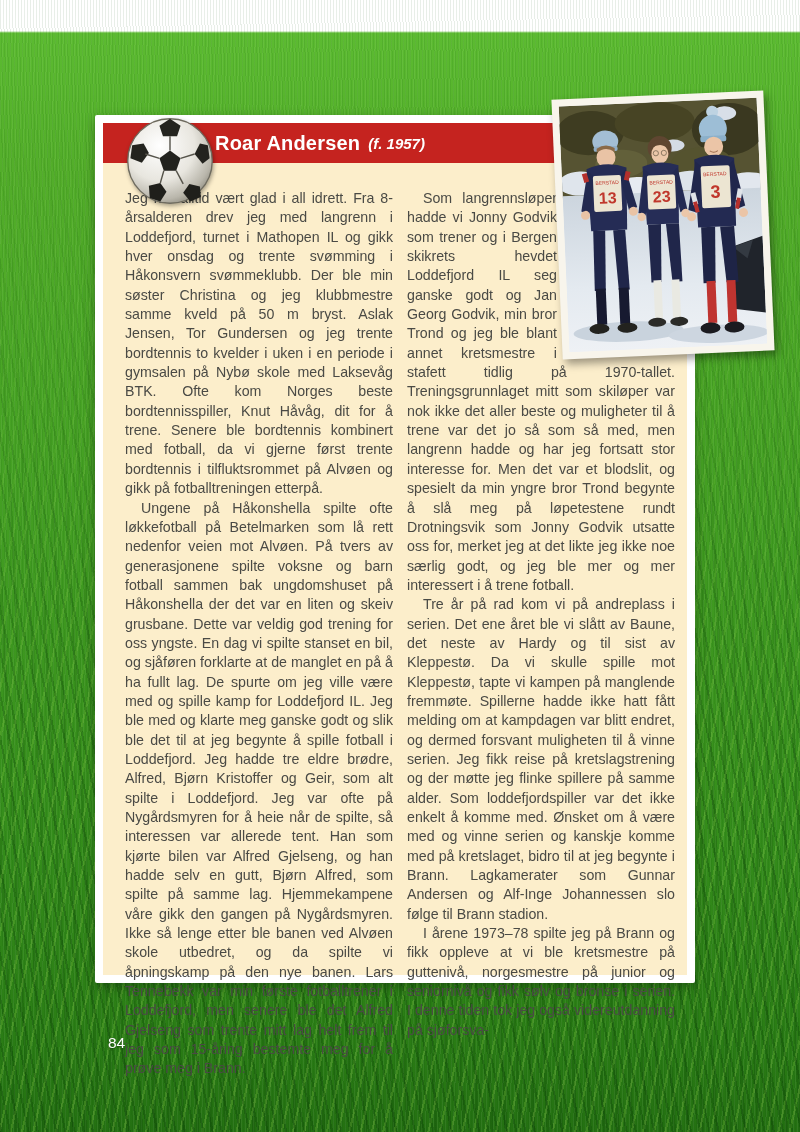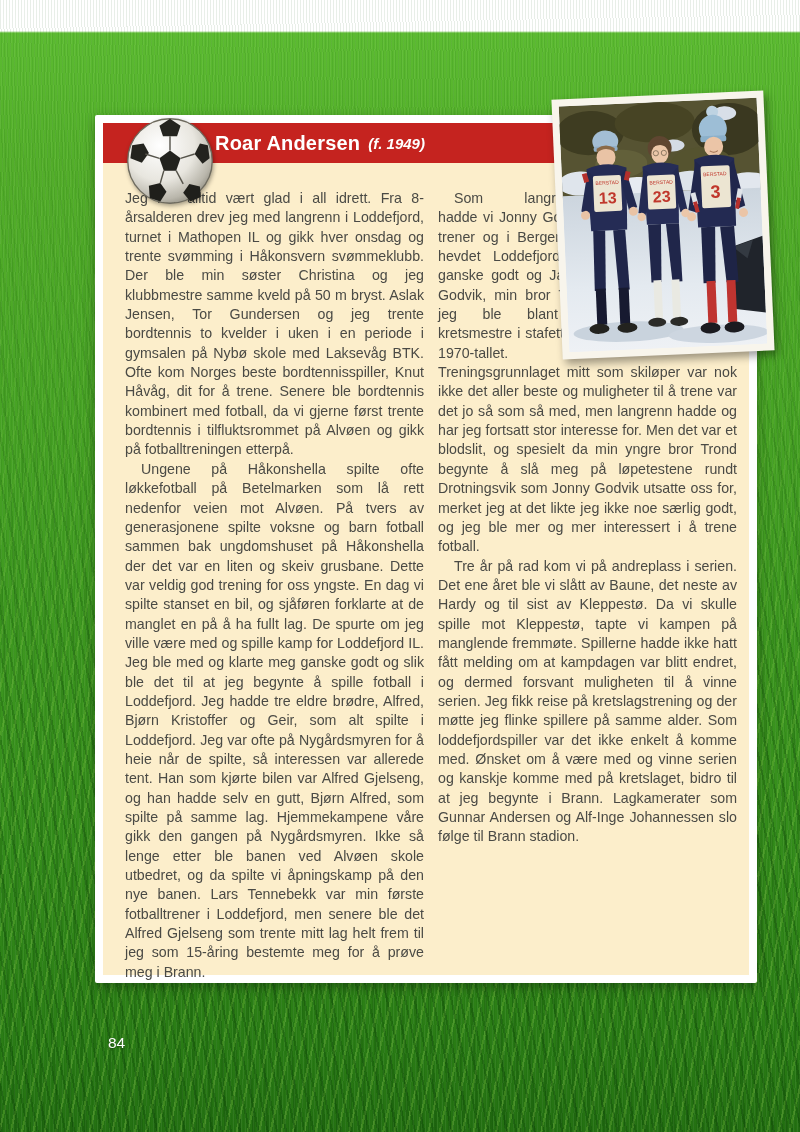--- a/index.html
+++ b/index.html
@@ -20,21 +20,21 @@
     position:absolute;inset:0;z-index:0;
     background:
       repeating-linear-gradient(78deg, rgba(8,60,4,0.28) 0 2px, rgba(0,0,0,0) 2px 9px),
       repeating-linear-gradient(103deg, rgba(170,230,90,0.20) 0 2px, rgba(0,0,0,0) 2px 11px),
       repeating-linear-gradient(87deg, rgba(0,45,0,0.16) 0 3px, rgba(0,0,0,0) 3px 14px);
     -webkit-mask-image:linear-gradient(180deg, rgba(0,0,0,0) 0 90px, rgba(0,0,0,0.35) 380px, rgba(0,0,0,0.9) 760px, #000 1132px);
     mask-image:linear-gradient(180deg, rgba(0,0,0,0) 0 90px, rgba(0,0,0,0.35) 380px, rgba(0,0,0,0.9) 760px, #000 1132px);
   }
   
   .page{
-    position:absolute;left:95px;top:115px;width:662px;height:868px;z-index:1;
+    position:absolute;left:95px;top:115px;width:600px;height:868px;z-index:1;
     background:#ffffff;border-radius:2px;
     box-shadow:0 4px 12px rgba(0,0,0,0.30);
   }
   .page-inner{
     position:absolute;left:8px;top:8px;right:8px;bottom:8px;
     background:#fceecb;
   }
   .banner{
     position:absolute;left:0;top:0;right:0;height:40px;
     background:#c5231f;
@@ -80,21 +80,21 @@
 <body>
 
 <div class="grass"></div>
 <div class="grass-blades"></div>
 
 <div class="page">
   <div class="page-inner">
 
     <div class="banner">
       <span class="banner-title">Roar Andersen</span>
-      <span class="banner-sub">(f. 1949)</span>
+      <span class="banner-sub">(f. 1957)</span>
     </div>
 
     <div class="ball">
       <svg viewBox="0 0 100 100">
         <defs>
           <radialGradient id="ballg" cx="38%" cy="32%" r="75%">
             <stop offset="0%" stop-color="#ffffff"></stop>
             <stop offset="55%" stop-color="#e8e6df"></stop>
             <stop offset="85%" stop-color="#b9b6ab"></stop>
             <stop offset="100%" stop-color="#8d8a7e"></stop>
@@ -119,20 +119,21 @@
 
     <div class="cols">
       <div class="col">
         <p>Jeg har alltid vært glad i all idrett. Fra 8-årsalderen drev jeg med langrenn i Loddefjord, turnet i Mathopen IL og gikk hver onsdag og trente svømming i Håkonsvern svømmeklubb. Der ble min søster Christina og jeg klubbmestre samme kveld på 50 m bryst. Aslak Jensen, Tor Gundersen og jeg trente bordtennis to kvelder i uken i en periode i gymsalen på Nybø skole med Laksevåg BTK. Ofte kom Norges beste bordtennisspiller, Knut Håvåg, dit for å trene. Senere ble bordtennis kombinert med fotball, da vi gjerne først trente bordtennis i tilfluktsrommet på Alvøen og gikk på fotballtreningen etterpå.</p>
         <p class="indent">Ungene på Håkonshella spilte ofte løkkefotball på Betelmarken som lå rett nedenfor veien mot Alvøen. På tvers av generasjonene spilte voksne og barn fotball sammen bak ungdomshuset på Håkonshella der det var en liten og skeiv grusbane. Dette var veldig god trening for oss yngste. En dag vi spilte stanset en bil, og sjåføren forklarte at de manglet en på å ha fullt lag. De spurte om jeg ville være med og spille kamp for Loddefjord IL. Jeg ble med og klarte meg ganske godt og slik ble det til at jeg begynte å spille fotball i Loddefjord. Jeg hadde tre eldre brødre, Alfred, Bjørn Kristoffer og Geir, som alt spilte i Loddefjord. Jeg var ofte på Nygårdsmyren for å heie når de spilte, så interessen var allerede tent. Han som kjørte bilen var Alfred Gjelseng, og han hadde selv en gutt, Bjørn Alfred, som spilte på samme lag. Hjemmekampene våre gikk den gangen på Nygårdsmyren. Ikke så lenge etter ble banen ved Alvøen skole utbedret, og da spilte vi åpningskamp på den nye banen. Lars Tennebekk var min første fotballtrener i Loddefjord, men senere ble det Alfred Gjelseng som trente mitt lag helt frem til jeg som 15-åring bestemte meg for å prøve meg i Brann.</p>
       </div>
       <div class="col">
         <div class="photo-spacer"></div>
         <p class="indent">Som langrennsløper hadde vi Jonny Godvik som trener og i Bergen skikrets hevdet Loddefjord IL seg ganske godt og Jan Georg Godvik, min bror Trond og jeg ble blant annet kretsmestre i stafett tidlig på 1970-tallet. Treningsgrunnlaget mitt som skiløper var nok ikke det aller beste og muligheter til å trene var det jo så som så med, men langrenn hadde og har jeg fortsatt stor interesse for. Men det var et blodslit, og spesielt da min yngre bror Trond begynte å slå meg på løpetestene rundt Drotningsvik som Jonny Godvik utsatte oss for, merket jeg at det likte jeg ikke noe særlig godt, og jeg ble mer og mer interessert i å trene fotball.</p>
         <p class="indent">Tre år på rad kom vi på andreplass i serien. Det ene året ble vi slått av Baune, det neste av Hardy og til sist av Kleppestø. Da vi skulle spille mot Kleppestø, tapte vi kampen på manglende fremmøte. Spillerne hadde ikke hatt fått melding om at kampdagen var blitt endret, og dermed forsvant muligheten til å vinne serien. Jeg fikk reise på kretslagstrening og der møtte jeg flinke spillere på samme alder. Som loddefjordspiller var det ikke enkelt å komme med. Ønsket om å være med og vinne serien og kanskje komme med på kretslaget, bidro til at jeg begynte i Brann. Lagkamerater som Gunnar Andersen og Alf-Inge Johannessen slo følge til Brann stadion.</p>
+        <p class="indent">I årene 1973–78 spilte jeg på Brann og fikk oppleve at vi ble kretsmestre på guttenivå, norgesmestre på junior og seniornivå og fikk sølv og bronse i serien. I denne tiden tok jeg også videreutdanning på sjøforsva-</p>
       </div>
     </div>
 
   </div>
 </div>
 
 <div class="photo">
   <svg viewBox="0 0 198 246" preserveAspectRatio="none">
     <defs>
       <linearGradient id="snowg" x1="0" y1="0" x2="0" y2="1">

